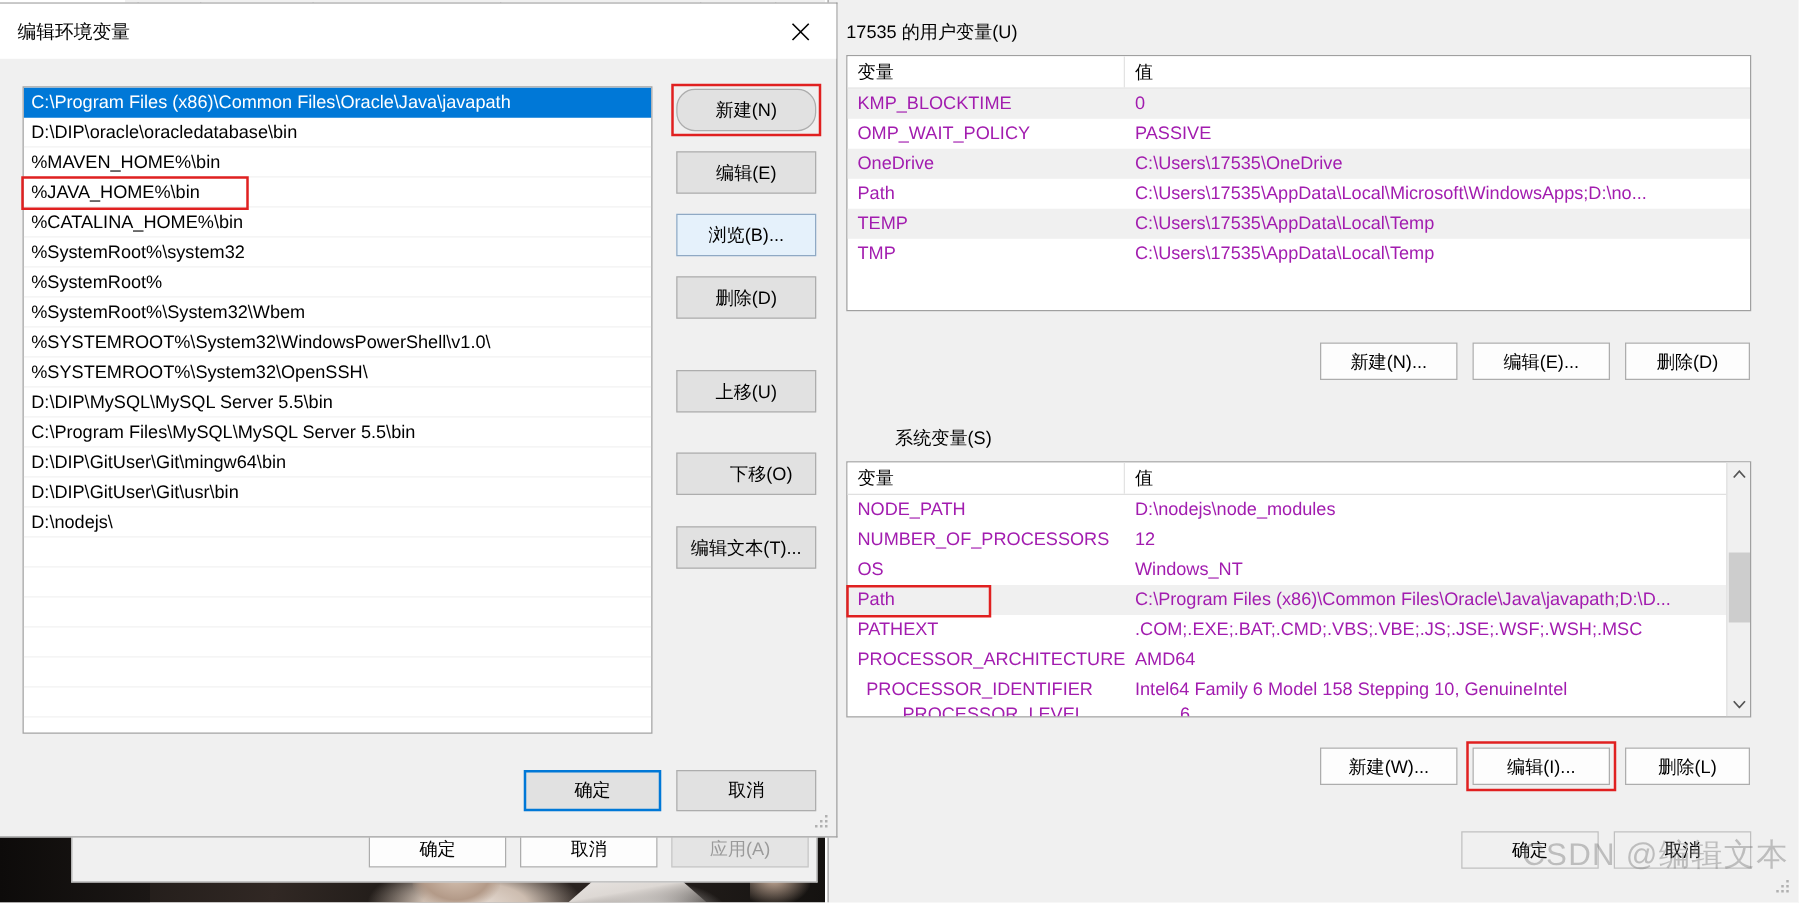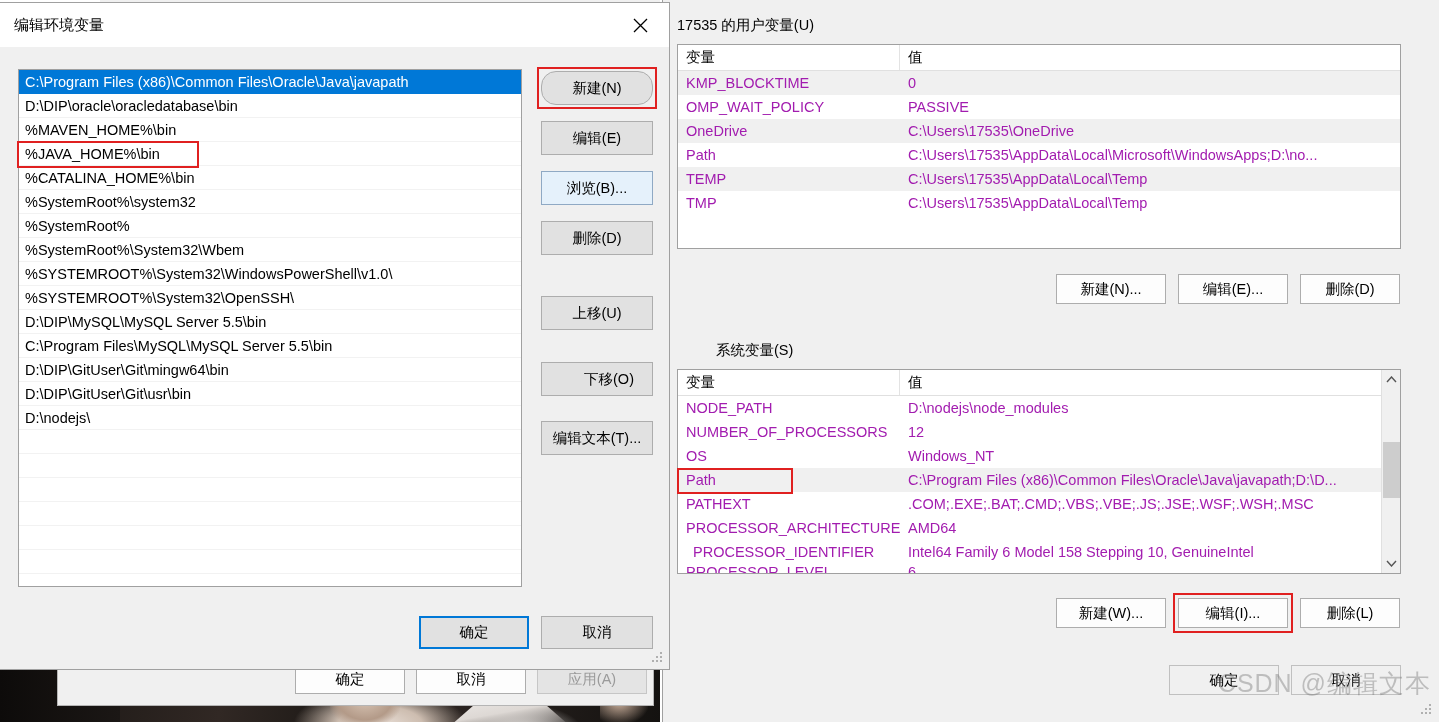--- a/index.html
+++ b/index.html
@@ -321,21 +321,21 @@
           </div>
           <div class="lv-row">
             <div class="c-name" style="width: 222px;">PROCESSOR_ARCHITECTURE</div>
             <div class="c-val" style="flex: 1 1 0%;">AMD64</div>
           </div>
           <div class="lv-row">
             <div class="c-name" style="width: 222px; padding-left: 15px;">PROCESSOR_IDENTIFIER</div>
             <div class="c-val" style="flex: 1 1 0%;">Intel64 Family 6 Model 158 Stepping 10, GenuineIntel</div>
           </div>
           <div class="lv-row clipped">
-            <div class="c-name" style="width: 222px;">PROCESSOR_LEVEL</div>
+            <div class="c-name" style="width: 222px; margin-left: 36px;">PROCESSOR_LEVEL</div>
             <div class="c-val" style="flex: 1 1 0%;">6</div>
           </div>
         </div>
 
       <div class="sb">
         <div class="sb-arrow up">
           <svg width="11" height="7" viewBox="0 0 11 7">
               <path d="M1 6 L5.5 1 L10 6" stroke="#555" stroke-width="1.4" fill="none"></path>
             </svg>
         </div>

